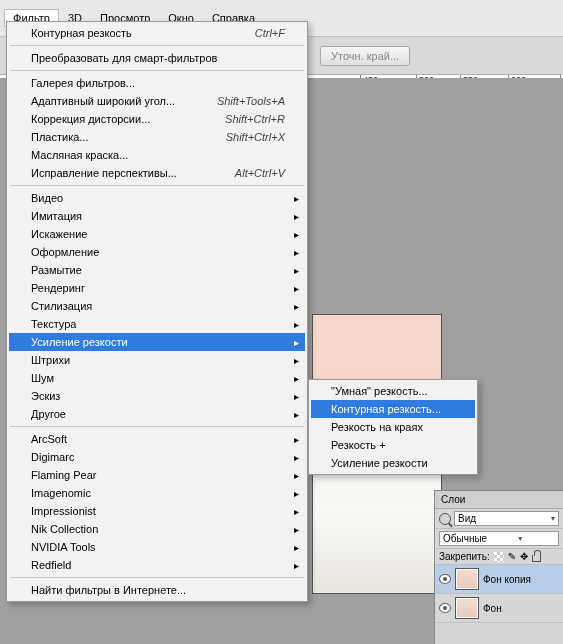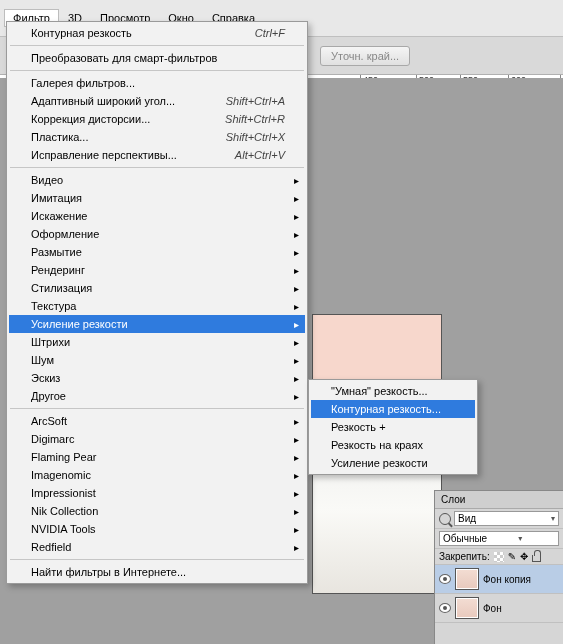--- a/index.html
+++ b/index.html
@@ -215,31 +215,34 @@
   <div class="sep"></div>
   <div class="row">
       <span class="label">Преобразовать для смарт-фильтров</span>
     </div>
   <div class="sep"></div>
   <div class="row">
       <span class="label">Галерея фильтров...</span>
     </div>
   <div class="row">
       <span class="label">Адаптивный широкий угол...</span>
-      <span class="shortcut">Shift+Ctrl+A</span>
+      <span class="shortcut">Shift+Tools+A</span>
     </div>
   <div class="row">
       <span class="label">Коррекция дисторсии...</span>
       <span class="shortcut">Shift+Ctrl+R</span>
     </div>
   <div class="row">
       <span class="label">Пластика...</span>
       <span class="shortcut">Shift+Ctrl+X</span>
     </div>
   <div class="row">
+      <span class="label">Масляная краска...</span>
+    </div>
+  <div class="row">
       <span class="label">Исправление перспективы...</span>
       <span class="shortcut">Alt+Ctrl+V</span>
     </div>
   <div class="sep"></div>
   <div class="row arrow">
       <span class="label">Видео</span>
     </div>
   <div class="row arrow">
       <span class="label">Имитация</span>
     </div>
@@ -308,24 +311,24 @@
 </div>
 
 <div class="submenu">
   <div class="row">
       <span>"Умная" резкость...</span>
     </div>
   <div class="row sel">
       <span>Контурная резкость...</span>
     </div>
   <div class="row">
+      <span>Резкость на краях</span>
+    </div>
+  <div class="row">
       <span>Резкость +</span>
-    </div>
-  <div class="row">
-      <span>Резкость на краях</span>
     </div>
   <div class="row">
       <span>Усиление резкости</span>
     </div>
 </div>
 
 <div class="layers">
   <div class="tab">Слои</div>
   <div class="filter-row">
     <div class="search-ic"></div>

